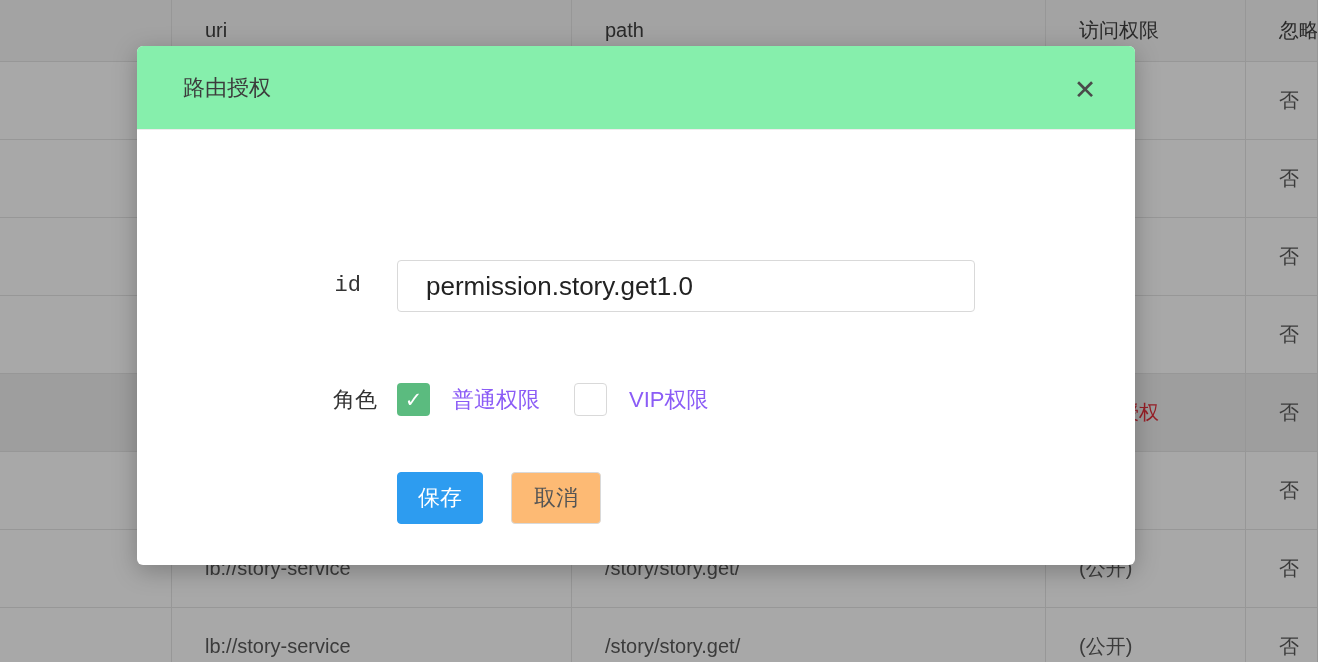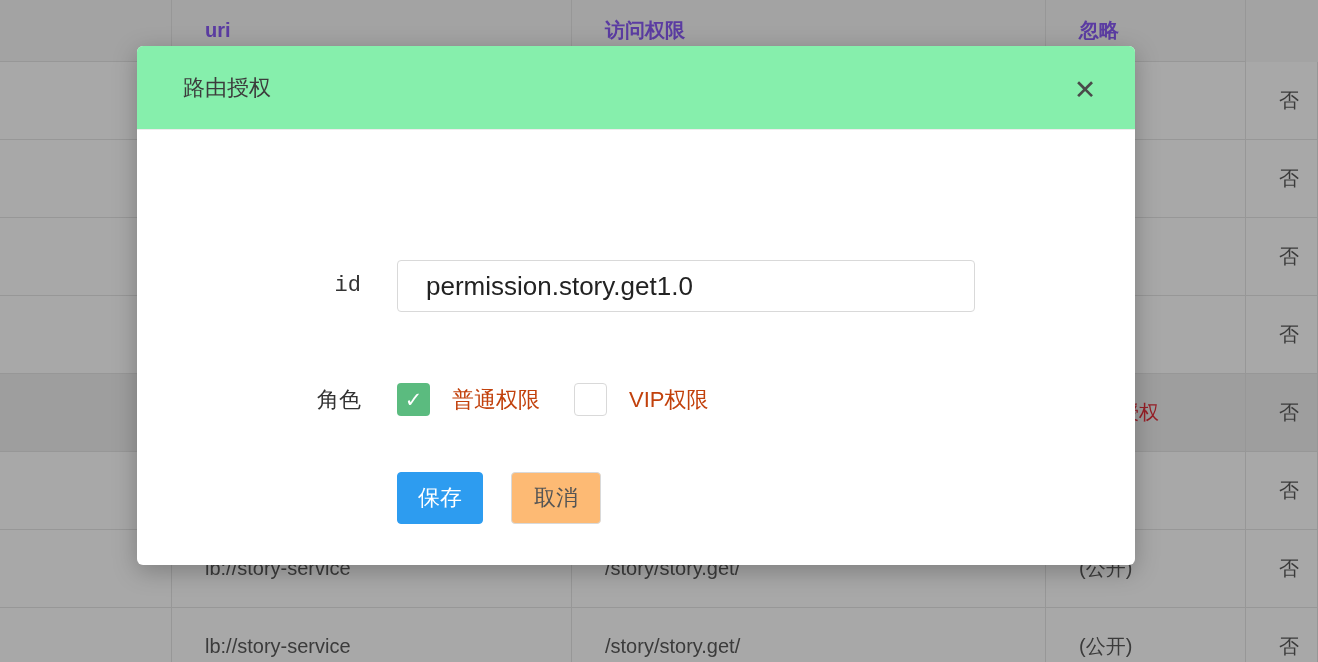--- a/index.html
+++ b/index.html
@@ -12,23 +12,22 @@
 
   
   .table-layer { position: absolute; inset: 0; background: #fff; }
   .t-head, .t-row {
     display: grid;
     grid-template-columns: 172px 400px 474px 200px 1fr;
   }
   .t-head {
     height: 62px;
     background: #f7f7f7;
-    color: #8b5cf6;
+    color: #404040;
     font-size: 20px;
-    font-weight: bold;
   }
   .t-head .t-cell { line-height: 61px; }
   .t-row {
     height: 78px;
     background: #fff;
     color: #5a5a5a;
     font-size: 20px;
   }
   .t-row .t-cell { line-height: 77px; }
   .t-row.hl { background: #f0f0f0; }
@@ -102,21 +101,21 @@
     border-radius: 4px;
     padding: 0 28px;
     font-size: 26px;
     color: #222;
     font-family: "Liberation Sans", "DejaVu Sans", sans-serif;
     outline: none;
     background: #fff;
   }
 
   .row-role { position: absolute; top: 253px; left: 0; right: 0; height: 33px; }
-  .row-role .form-label { line-height: 33px; }
+  .row-role .form-label { line-height: 33px; margin-left: 16px; }
   .role-options {
     position: absolute;
     left: 260px; top: 0;
     display: flex;
     align-items: center;
   }
   .checkbox {
     width: 33px; height: 33px;
     border-radius: 4px;
     display: inline-flex;
@@ -128,21 +127,21 @@
   .checkbox.checked { background: #5bbb7f; }
   .checkbox.unchecked { background: #fff; border: 1px solid #d9d9d9; }
   .checkbox .check-glyph {
     color: #fff;
     font-size: 21px;
     font-weight: bold;
     line-height: 1;
   }
   .checkbox-label {
     font-size: 22px;
-    color: #c2410c;
+    color: #8b5cf6;
     margin-left: 22px;
     margin-right: 34px;
     white-space: nowrap;
   }
 
   .row-buttons {
     position: absolute;
     top: 342px; left: 260px;
     display: flex;
   }
@@ -167,20 +166,21 @@
     color: #555;
   }
 </style>
 </head>
 <body>
 
 <div class="table-layer">
   <div class="t-head">
     <div class="t-cell"></div>
     <div class="t-cell">uri</div>
+    <div class="t-cell">path</div>
     <div class="t-cell">访问权限</div>
     <div class="t-cell">忽略</div>
   </div>
 
   <div class="t-row">
     <div class="t-cell"></div>
     <div class="t-cell">lb://story-service</div>
     <div class="t-cell">/story/story.get/</div>
     <div class="t-cell">(公开)</div>
     <div class="t-cell">否</div>

